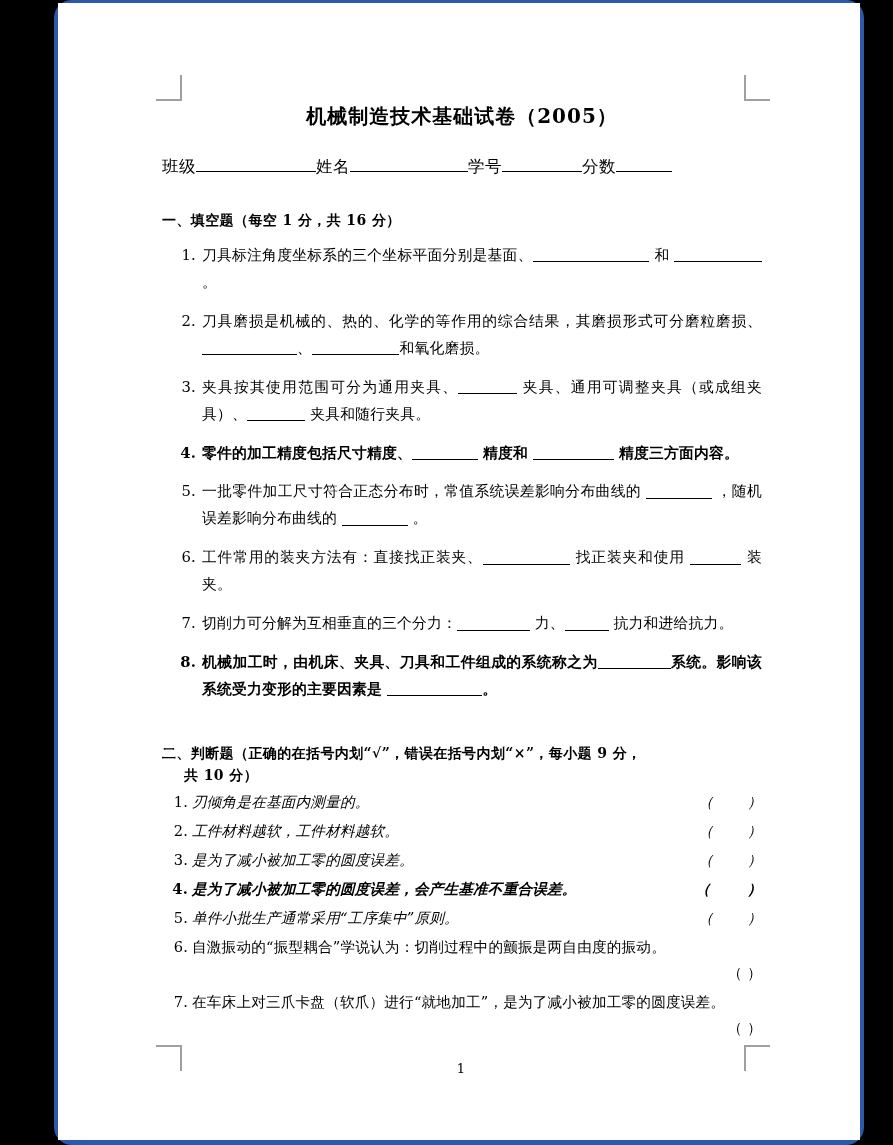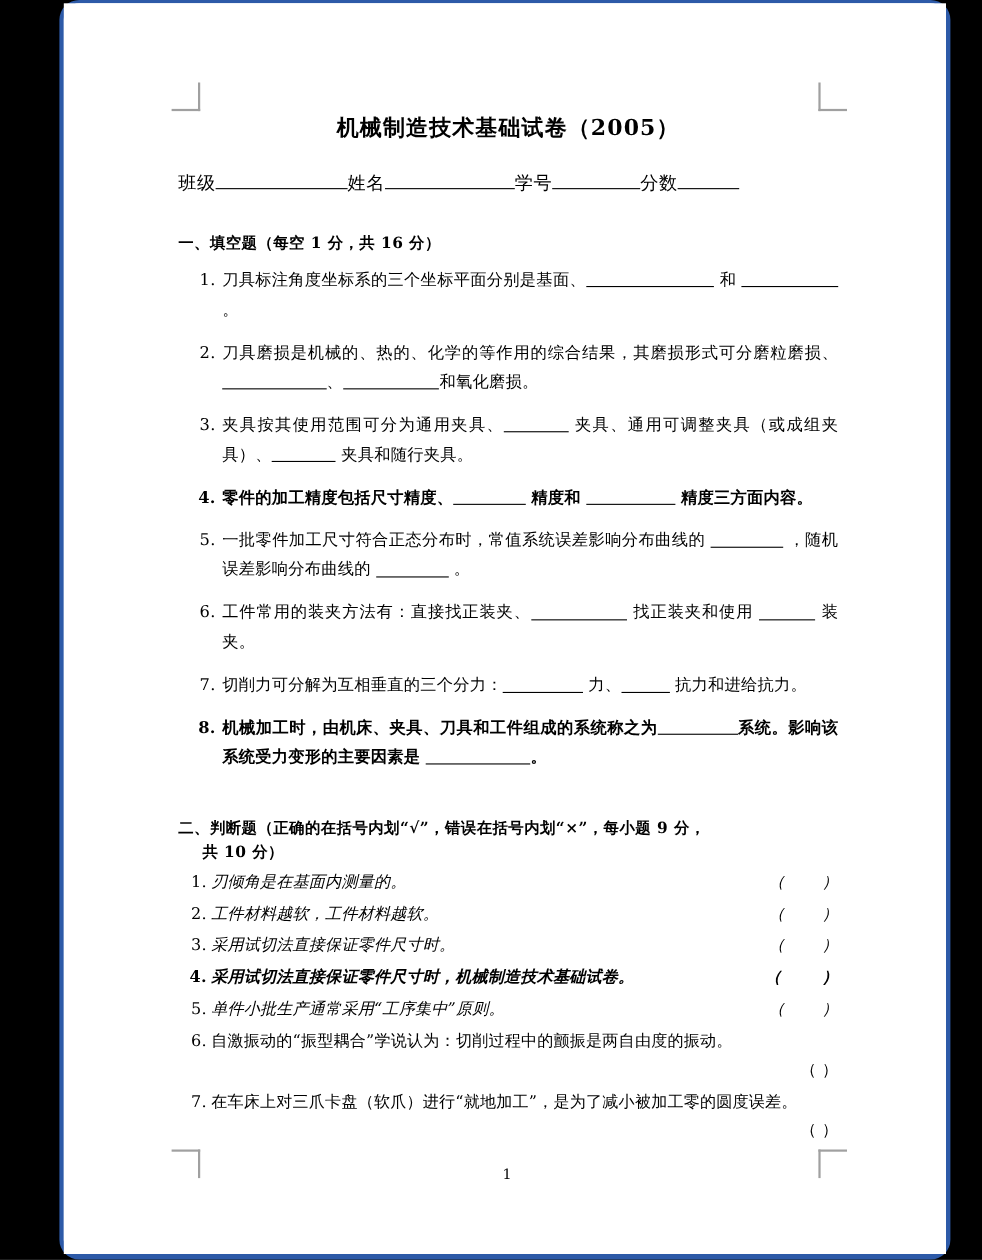--- a/index.html
+++ b/index.html
@@ -266,28 +266,28 @@
             <li>
               <span class="num">2.</span>
               <span class="tf-row">
                 <span class="tf-text">工件材料越软，工件材料越软。</span>
                 <span class="tf-mark">（       ）</span>
               </span>
             </li>
             <li>
               <span class="num">3.</span>
               <span class="tf-row">
-                <span class="tf-text">采用试切法直接保证零件尺寸时。</span>
+                <span class="tf-text">是为了减小被加工零的圆度误差。</span>
                 <span class="tf-mark">（       ）</span>
               </span>
             </li>
             <li class="bold">
               <span class="num">4.</span>
               <span class="tf-row">
-                <span class="tf-text">采用试切法直接保证零件尺寸时，机械制造技术基础试卷。</span>
+                <span class="tf-text">是为了减小被加工零的圆度误差，会产生基准不重合误差。</span>
                 <span class="tf-mark">（       ）</span>
               </span>
             </li>
             <li>
               <span class="num">5.</span>
               <span class="tf-row">
                 <span class="tf-text">单件小批生产通常采用“工序集中”原则。</span>
                 <span class="tf-mark">（       ）</span>
               </span>
             </li>

